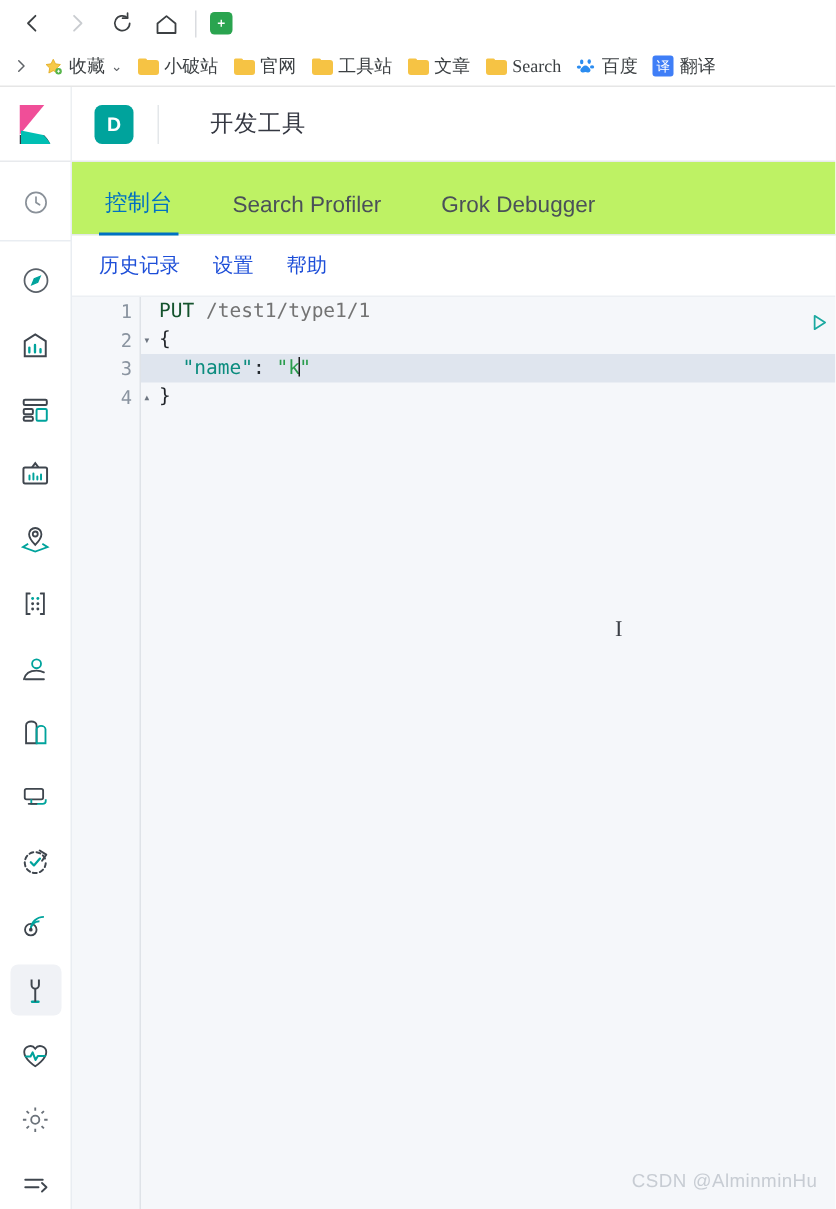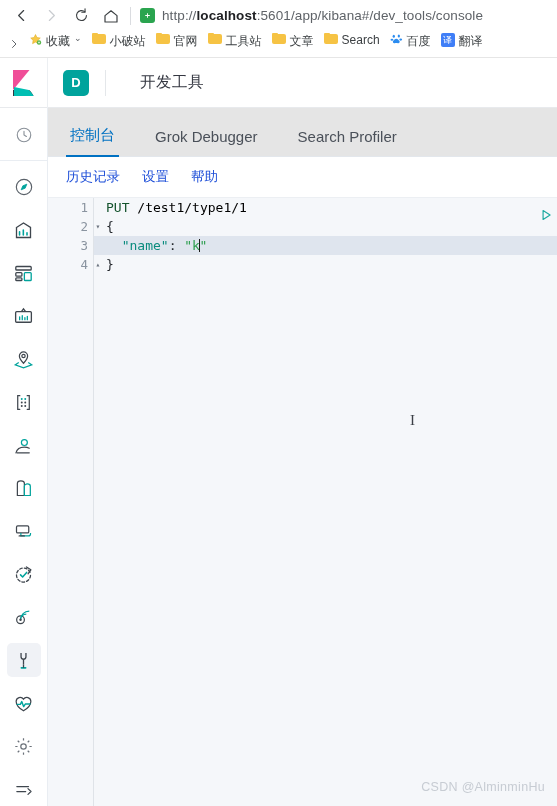--- a/index.html
+++ b/index.html
@@ -35,22 +35,22 @@
     font-family:"Liberation Sans", sans-serif;
   }
   .urltext b { color:#202124; font-weight:700; }
   .urltext .dim { color:#5f6368; }
 
   .bookmarks {
     height:27px; display:flex; align-items:center; padding-left:6px;
     background:#fff; border-bottom:1px solid #e6e6e6;
   }
   .bm {
-    display:flex; align-items:flex-start; height:22px; padding:0 5px;
-    font-size:12px; color:#3c4043; white-space:nowrap; border-radius:3px;
+    display:flex; align-items:center; height:22px; padding:0 5px;
+    font-size:12px; color:#3c4043; white-space:nowrap; border-radius:3px;font-family:Liberation Serif, serif;
   }
   .bm .lbl { margin-left:4px; font-size:12px; }
   .bm-first { margin-right:2px; }
   .folder {
     width:14px;height:11px;position:relative;flex:none;
   }
   .folder:before{
     content:"";position:absolute;left:0;top:1px;width:14px;height:10px;
     background:#f6c344;border-radius:1px 2px 2px 2px;
   }
@@ -103,21 +103,21 @@
   .sideicon.active { background:#f0f2f6; }
   .sideicon svg { display:block; }
   .side-divider { width:48px;height:1px;background:#e9edf2;margin-top:8px; }
 
   
   .kb-main {
     position:absolute; left:48px; top:50px; width:509px; height:698px; background:#fff;
   }
   .tabs {
     height:49px; display:flex; align-items:flex-end; padding-left:18px;
-    border-bottom:1px solid #e3e7ec; background:#e5e5e5;
+    border-bottom:1px solid #e3e7ec; background:#bef264;
   }
   .tab {
     font-size:15px; color:#4a5059; padding:0 4px 11px 4px; margin-right:32px;
     position:relative; white-space:nowrap;
   }
   .tab.active { color:#0071c2; }
   .tab.active:after {
     content:""; position:absolute; left:0; right:0; bottom:-1px; height:2px; background:#0071c2;
   }
 
@@ -146,21 +146,21 @@
     position:absolute; right:-10px; top:0; width:10px; height:19px;
     font-size:8px; color:#6d7580; line-height:19px; text-align:center;
   }
   .ed-body { position:absolute; left:46px; top:0; right:0; height:608px; }
   .cl {
     height:19px; line-height:19px; font-size:13px; padding-left:12px; white-space:pre;
     color:#24292e;
   }
   .cl.cur { background:#dfe5ee; }
   .tok-method { color:#14532d; }
-  .tok-url { color:#000000; }
+  .tok-url { color:#737373; }
   .tok-key { color:#0b8c7e; }
   .tok-str { color:#2a9d4d; }
   .tok-brace { color:#1f2328; }
   .caretbar {
     display:inline-block; width:1.5px; height:13px; background:#1b1b1b;
     vertical-align:-2px; margin:0 -1px;
   }
   .imouse {
     position:absolute; left:362px; top:214px; color:#3b3f46; font-size:15px;
     font-family:"Liberation Serif", serif;
@@ -205,21 +205,20 @@
         </svg>
       </div>
       <div class="chrome-sep"></div>
       <div class="urlwrap">
         <span class="shield">
           <svg width="11" height="11" viewBox="0 0 24 24" fill="#ffffff">
               <path d="M12 2 4 5v6c0 5 3.4 9.4 8 11 4.6-1.6 8-6 8-11V5z" fill="#2aa44f"></path>
               <path d="M11 7h2v4h4v2h-4v4h-2v-4H7v-2h4z" fill="#fff"></path>
             </svg>
         </span>
-        <span class="urltext"><span class="dim">http://</span><b>localhost</b><span class="dim">:5601/app/kibana#/dev_tools/console</span></span>
       </div>
     </div>
 
     <div class="bookmarks">
       <div class="chev-ic bm-first">
         <svg width="12" height="12" viewBox="0 0 24 24" fill="none" stroke="currentColor" stroke-width="2" stroke-linecap="round" stroke-linejoin="round">
             <polyline points="9 5 16 12 9 19"></polyline>
           </svg>
       </div>
 
@@ -419,22 +418,22 @@
           <path d="M3.4 9h14M3.4 15h10.6"></path>
             <polyline points="16.8 11.6 20.4 15 16.8 18.4"></polyline>
         </svg>
       </div>
     </div>
 
     <div class="kb-main">
 
       <div class="tabs">
         <div class="tab active">控制台</div>
+        <div class="tab">Search Profiler</div>
         <div class="tab">Grok Debugger</div>
-        <div class="tab">Search Profiler</div>
       </div>
 
       <div class="subbar">
         <div class="subitem">历史记录</div>
         <div class="subitem">设置</div>
         <div class="subitem">帮助</div>
       </div>
 
       <div class="editor">
         <div class="ed-gutter">

